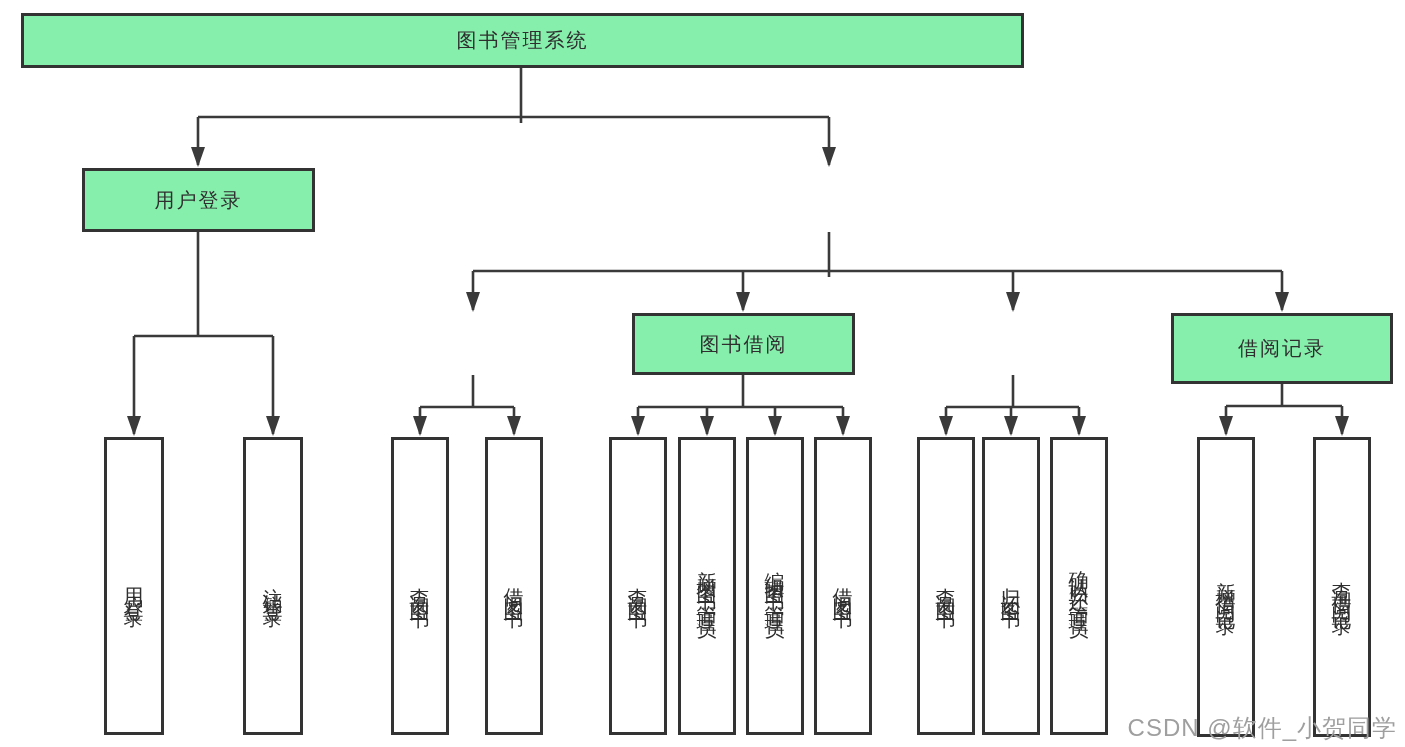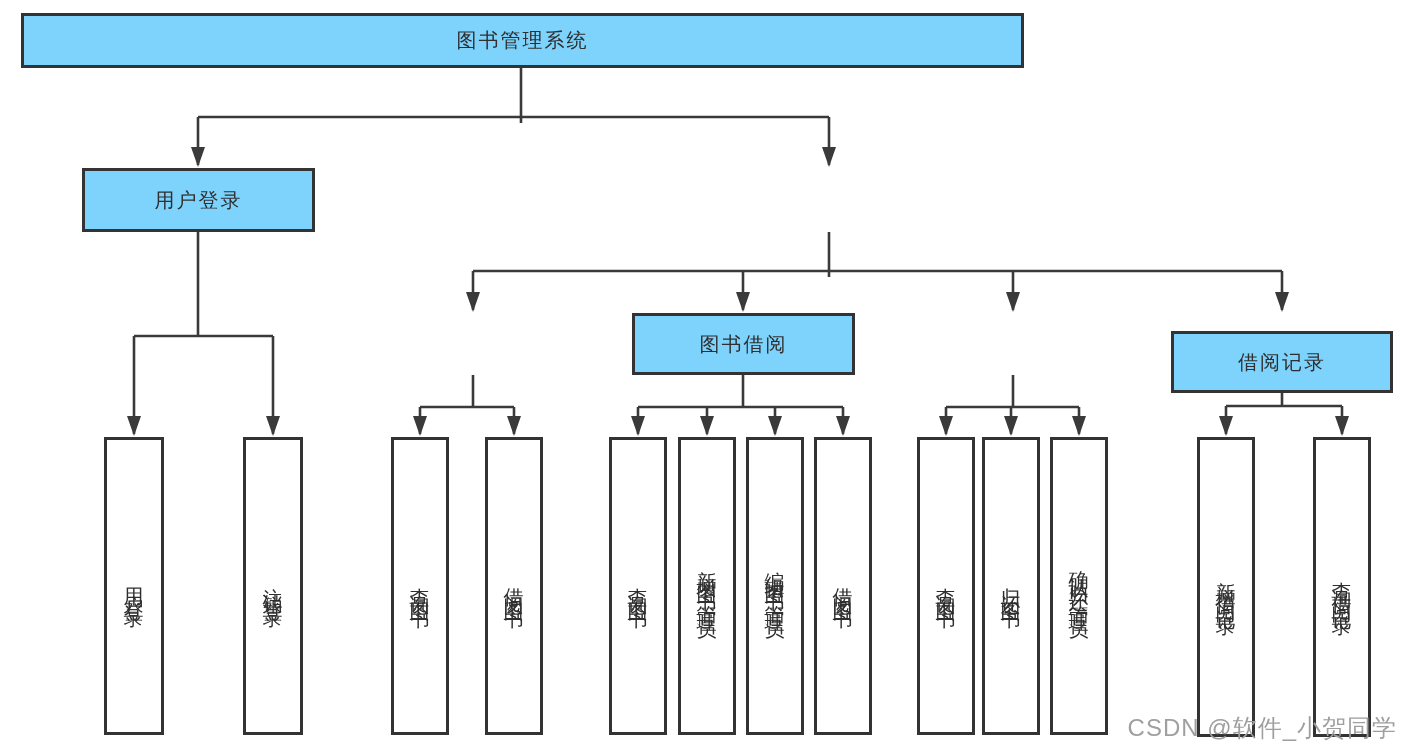--- a/index.html
+++ b/index.html
@@ -14,21 +14,21 @@
   .wires {
     position: absolute;
     left: 0; top: 0;
     width: 1405px; height: 747px;
     pointer-events: none;
   }
   .node {
     position: absolute;
     box-sizing: border-box;
     border: 3px solid #333333;
-    background: #7dd3fc;
+    background: #86efac;
     display: flex;
     align-items: center;
     justify-content: center;
     font-size: 20px;
     color: #2f2f2f;
     letter-spacing: 2px;
     white-space: nowrap;
   }
   .leaf {
     position: absolute;
@@ -120,21 +120,21 @@
     <span>图书管理系统</span>
   </div>
 
   <div class="node" style="left:82px; top:168px; width:233px; height:64px;">
     <span>用户登录</span>
   </div>
 
   <div class="node" style="left:632px; top:313px; width:223px; height:62px;">
     <span>图书借阅</span>
   </div>
-  <div class="node" style="left:1171px; top:331px; width:222px; height:62px;">
+  <div class="node" style="left:1171px; top:313px; width:222px; height:71px;">
     <span>借阅记录</span>
   </div>
 
   <div class="leaf" style="left:104px; width:60px;">
     <span>用户登录</span>
   </div>
   <div class="leaf" style="left:243px; width:60px;">
     <span>注销登录</span>
   </div>
 

